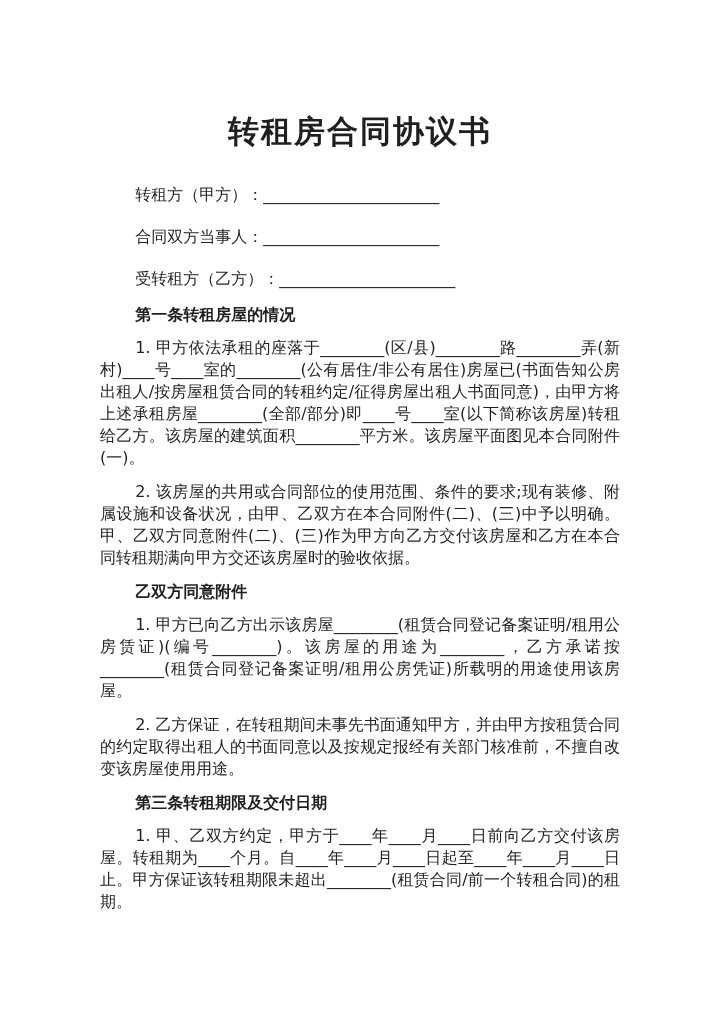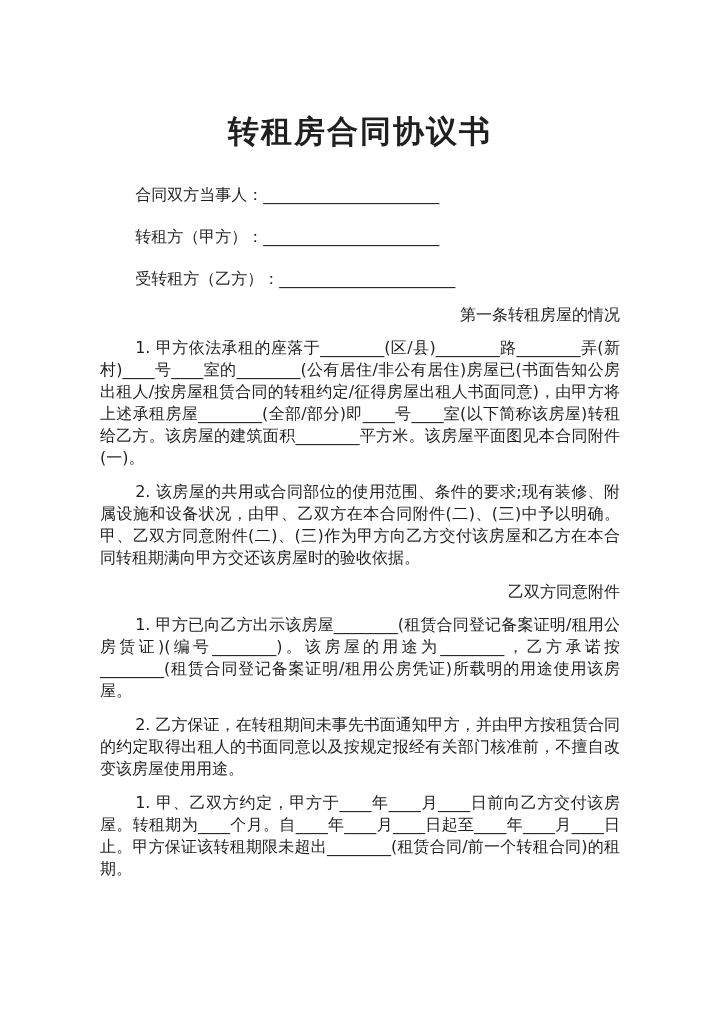--- a/index.html
+++ b/index.html
@@ -40,49 +40,49 @@
   }
   .para {
     font-size: 16px;
     line-height: 22px;
     text-indent: 2.2em;
     text-align: justify;
     margin: 0 0 12px 0;
   }
   .heading {
     font-size: 16px;
-    font-weight: normal;
+    font-weight: bold;
     line-height: 22px;
     text-indent: 2.2em;
     margin: 12px 0 11px 0;
-    text-align: right;
   }
 </style>
 </head>
 <body>
 
 <div class="page">
 
   <h1 class="title">转租房合同协议书</h1>
 
+  <p class="party-line">转租方（甲方）：______________________</p>
+
   <p class="party-line">合同双方当事人：______________________</p>
-
-  <p class="party-line">转租方（甲方）：______________________</p>
 
   <p class="party-line last">受转租方（乙方）：______________________</p>
 
 
   <h2 class="heading">第一条转租房屋的情况</h2>
 
   <p class="para">1. 甲方依法承租的座落于________(区/县)________路________弄(新村)____号____室的________(公有居住/非公有居住)房屋已(书面告知公房出租人/按房屋租赁合同的转租约定/征得房屋出租人书面同意)，由甲方将上述承租房屋________(全部/部分)即____号____室(以下简称该房屋)转租给乙方。该房屋的建筑面积________平方米。该房屋平面图见本合同附件(一)。</p>
 
   <p class="para">2. 该房屋的共用或合同部位的使用范围、条件的要求;现有装修、附属设施和设备状况，由甲、乙双方在本合同附件(二)、(三)中予以明确。甲、乙双方同意附件(二)、(三)作为甲方向乙方交付该房屋和乙方在本合同转租期满向甲方交还该房屋时的验收依据。</p>
 
   <h2 class="heading">乙双方同意附件</h2>
 
   <p class="para">1. 甲方已向乙方出示该房屋________(租赁合同登记备案证明/租用公房赁证)(编号________)。该房屋的用途为________，乙方承诺按________(租赁合同登记备案证明/租用公房凭证)所载明的用途使用该房屋。</p>
 
   <p class="para">2. 乙方保证，在转租期间未事先书面通知甲方，并由甲方按租赁合同的约定取得出租人的书面同意以及按规定报经有关部门核准前，不擅自改变该房屋使用用途。</p>
 
+  <h2 class="heading">第三条转租期限及交付日期</h2>
 
   <p class="para">1. 甲、乙双方约定，甲方于____年____月____日前向乙方交付该房屋。转租期为____个月。自____年____月____日起至____年____月____日止。甲方保证该转租期限未超出________(租赁合同/前一个转租合同)的租期。</p>
 
 </div>
 
 </body></html>

